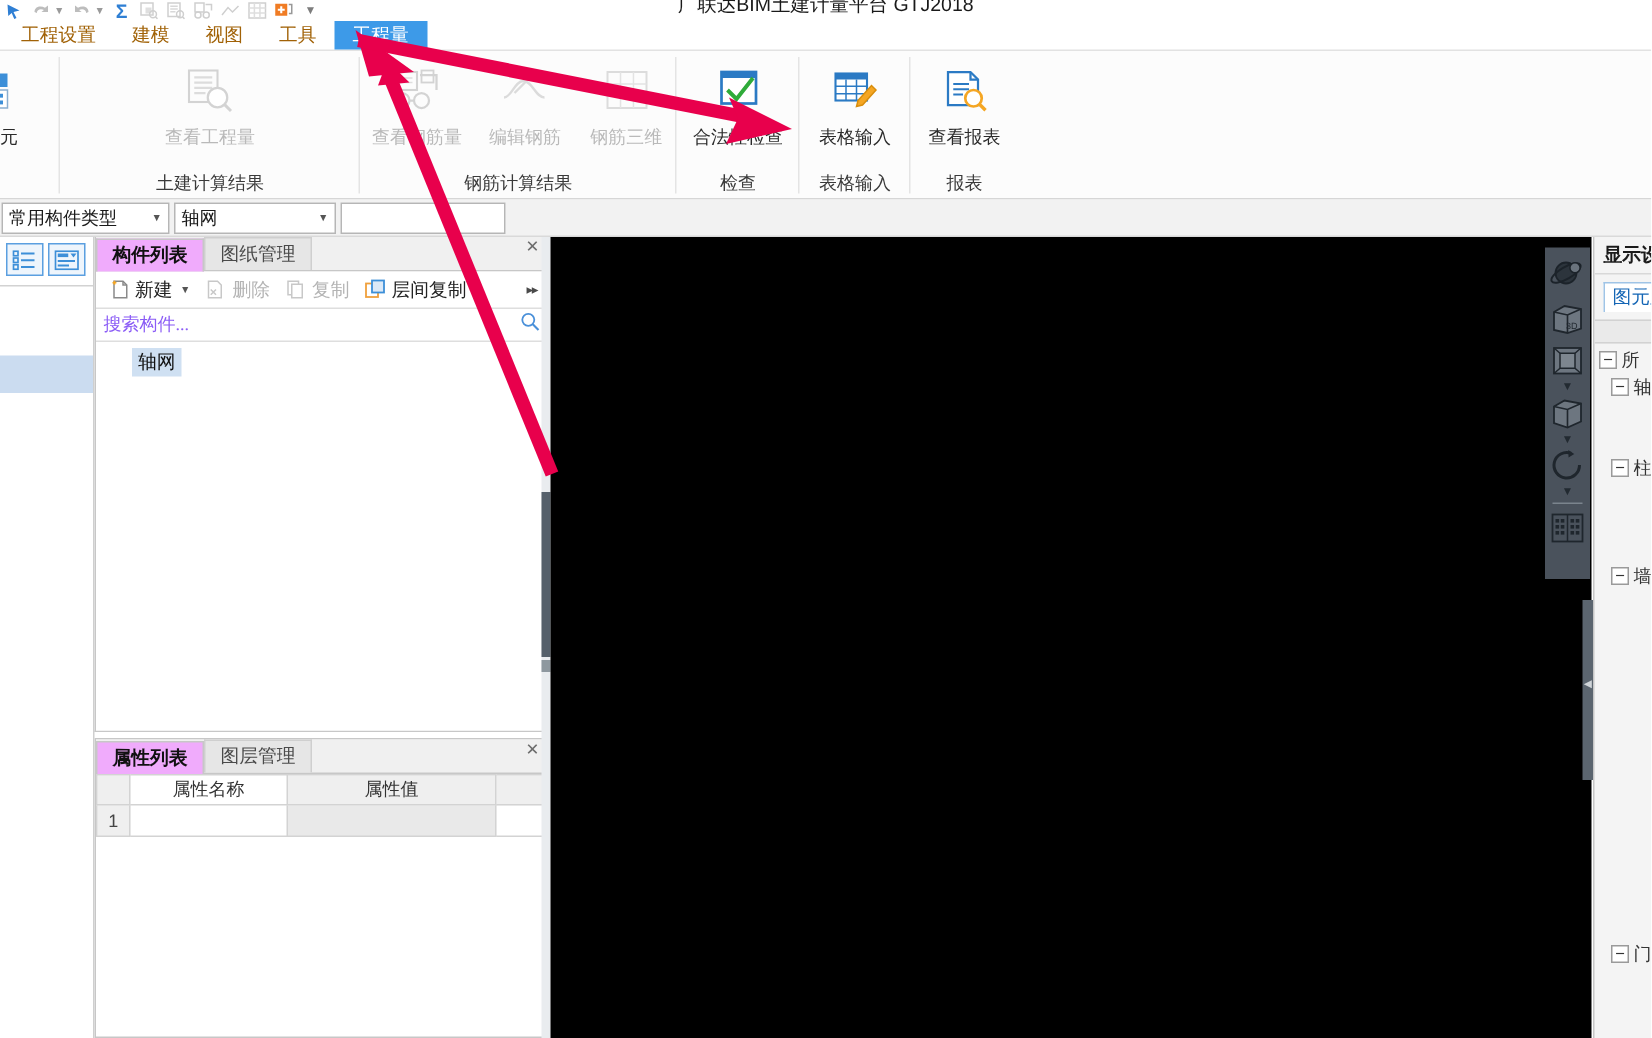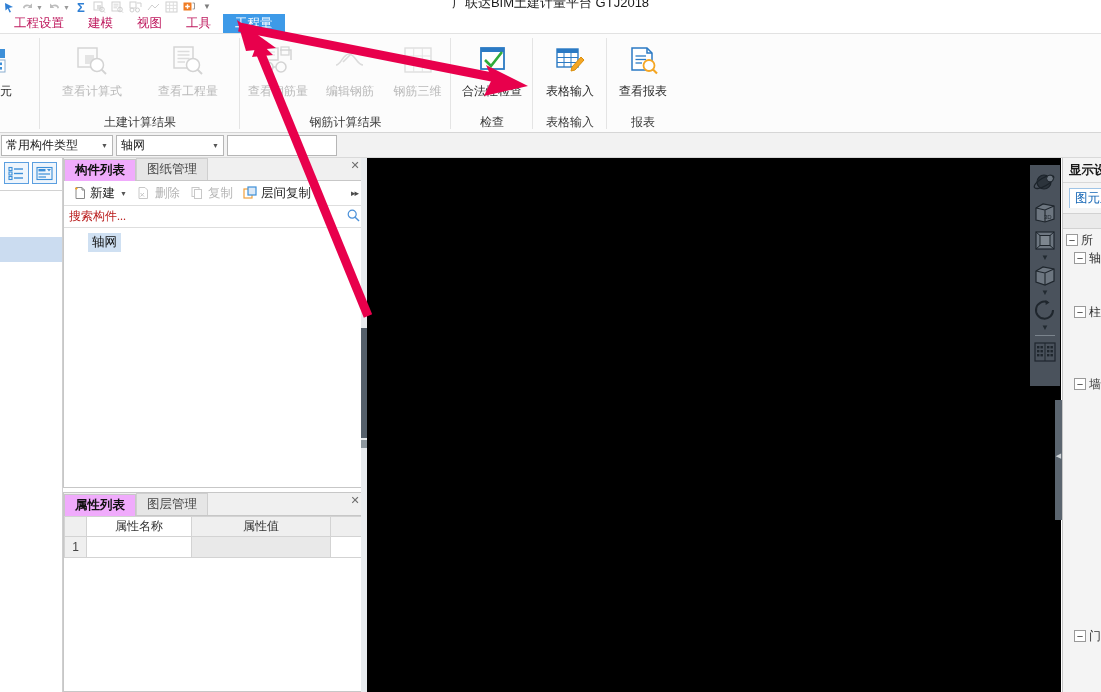--- a/index.html
+++ b/index.html
@@ -38,21 +38,21 @@
   .tr-icons .ti { width:20px; height:20px; display:flex; align-items:center; justify-content:center; color:#3c3c3c; }
 
   
   .menubar {
     position:absolute; left:0; top:14px; width:1101px; height:20px;
     background:#fff; border-bottom:1px solid #e2e2e2;
     display:flex; align-items:stretch; padding-left:2px;
   }
   .menu-item {
     padding:0 12px; display:flex; align-items:center; justify-content:center;
-    font-size:12.5px; color:#be185d; cursor:default; white-space:nowrap;
+    font-size:12.5px; color:#a16207; cursor:default; white-space:nowrap;
   }
   .menu-item.active { background:#3d9ae8; color:#ffffff; }
 
   
   .ribbon {
     position:absolute; left:0; top:34px; width:1101px; height:99px;
     background:#fcfcfc; border-bottom:1px solid #d6d6d6;
   }
   .ribbon-groups { display:flex; height:99px; align-items:stretch; }
   .rgroup { display:flex; flex-direction:column; position:relative; }
@@ -129,21 +129,21 @@
   .tbtn { display:flex; align-items:center; gap:3px; padding:0 5px; height:22px; font-size:12.5px; color:#222; }
   .tbtn.disabled { color:#b4b4b4; }
   .tbtn .ti { width:15px; height:15px; display:flex; align-items:center; justify-content:center; }
   .tbtn .dd { font-size:7px; color:#555; margin-left:2px; }
   .ptoolbar .more { margin-left:auto; font-size:9px; color:#4a4a4a; padding-right:4px; letter-spacing:-1px; }
 
   .psearch {
     height:22px; border-bottom:1px solid #dedede; display:flex; align-items:center;
     padding:0 5px; background:#fff;
   }
-  .psearch .ph { flex:1; font-size:12px; color:#b91c1c;font-family:Liberation Serif, serif; }
+  .psearch .ph { flex:1; font-size:12px; color:#8b5cf6;font-family:Liberation Serif, serif; }
   .psearch .mg { color:#4a90d9; }
 
   .clist { position:absolute; left:0; top:72px; right:0; bottom:0; background:#fff; padding-top:2px; }
   .clist-item { margin-left:24px; display:inline-block; font-size:12.5px; color:#111;
                 background:#cfe0f2; padding:1px 4px; }
 
   
   .ppanel {
     position:absolute; left:63px; top:492px; width:303px; height:200px;
     background:#fff; border:1px solid #c7c7c7;
@@ -350,31 +350,20 @@
               </svg>
             </div>
             <div class="lbl">中图元</div>
           </div>
         </div>
         <div class="gname"></div>
       </div>
 
       <div class="rgroup" style="width:200px;">
         <div class="rbtns" style="justify-content:center;">
-          <div class="rbtn disabled" style="width:96px;">
-            <div class="ico">
-              <svg width="34" height="32" viewBox="0 0 34 32">
-                <rect x="3" y="3" width="19" height="19" fill="none" stroke="#d3d3d3" stroke-width="1.4"></rect>
-                <rect x="10" y="10" width="9" height="9" fill="#e4e4e4"></rect>
-                <circle cx="22" cy="20" r="6.5" fill="#fff" stroke="#d3d3d3" stroke-width="1.5"></circle>
-                <line x1="26.6" y1="24.6" x2="31" y2="29" stroke="#d3d3d3" stroke-width="2"></line>
-              </svg>
-            </div>
-            <div class="lbl">查看计算式</div>
-          </div>
           <div class="rbtn disabled" style="width:96px;">
             <div class="ico">
               <svg width="34" height="32" viewBox="0 0 34 32">
                 <rect x="3" y="2" width="19" height="21" fill="none" stroke="#d3d3d3" stroke-width="1.4"></rect>
                 <line x1="6.5" y1="6.5" x2="18.5" y2="6.5" stroke="#dcdcdc" stroke-width="1.5"></line>
                 <line x1="6.5" y1="10" x2="18.5" y2="10" stroke="#dcdcdc" stroke-width="1.5"></line>
                 <line x1="6.5" y1="13.5" x2="18.5" y2="13.5" stroke="#dcdcdc" stroke-width="1.5"></line>
                 <line x1="6.5" y1="17" x2="14" y2="17" stroke="#dcdcdc" stroke-width="1.5"></line>
                 <circle cx="22" cy="20" r="6.5" fill="#fff" stroke="#d3d3d3" stroke-width="1.5"></circle>
                 <line x1="26.6" y1="24.6" x2="31" y2="29" stroke="#d3d3d3" stroke-width="2"></line>

